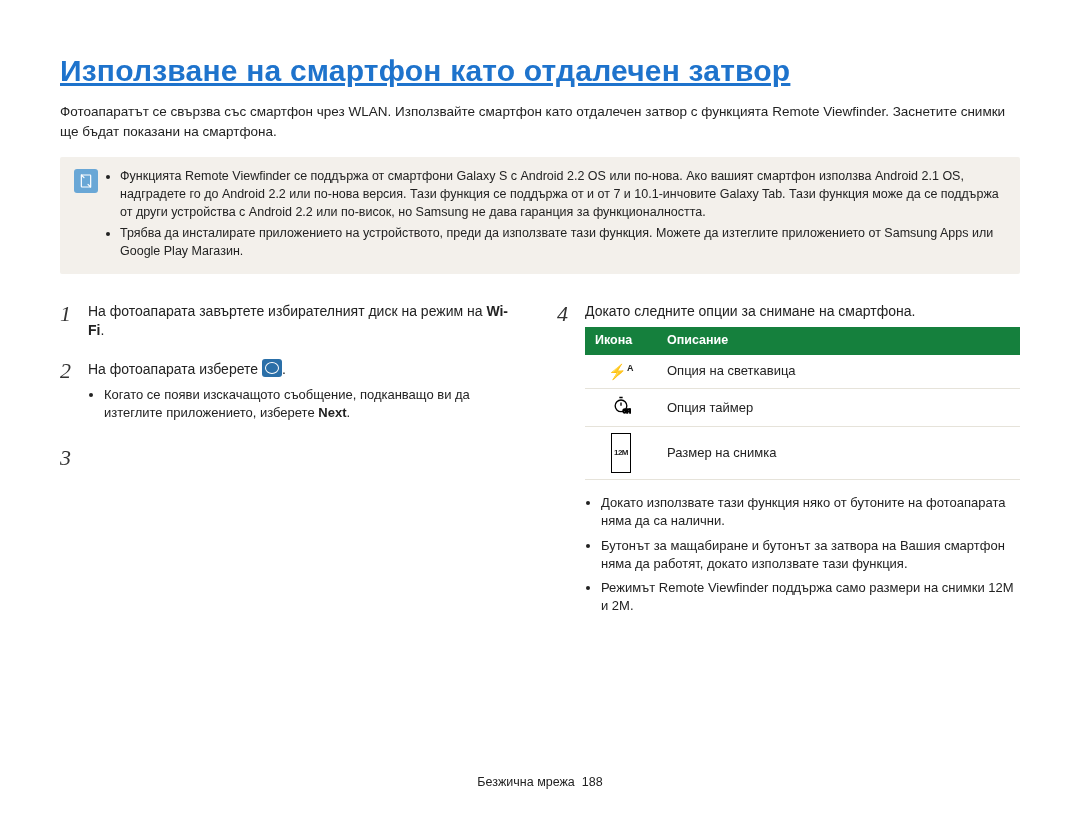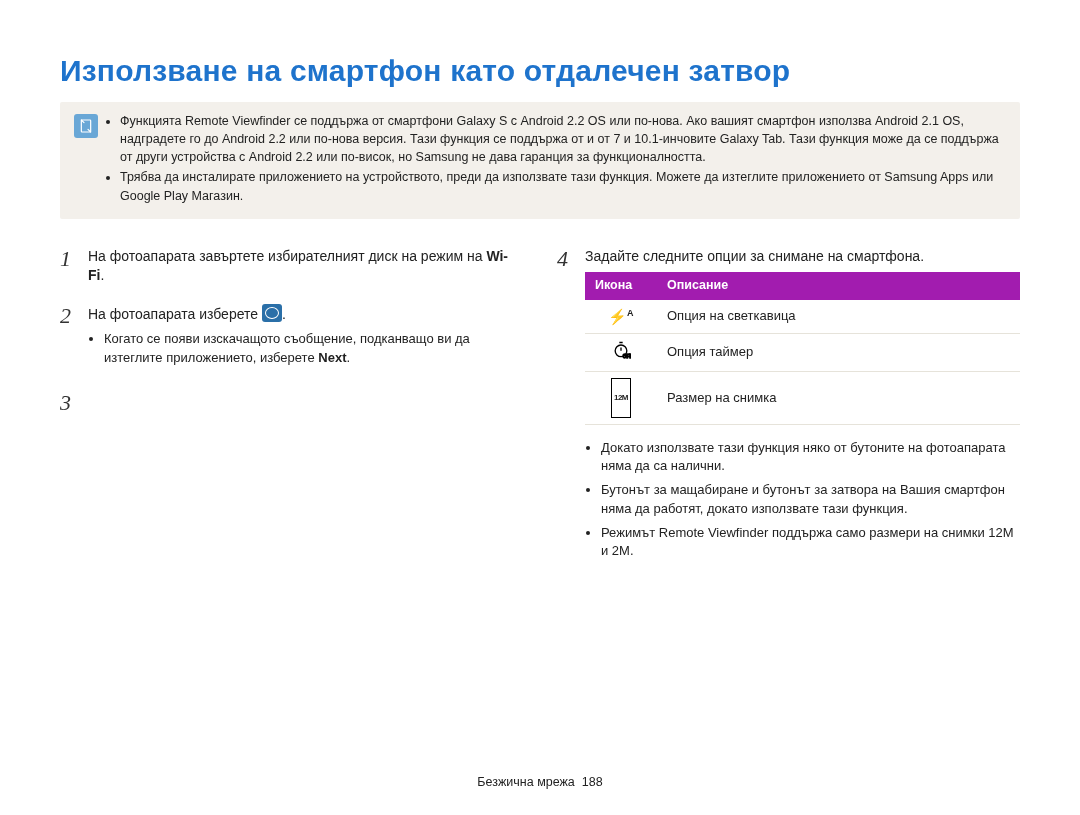--- a/index.html
+++ b/index.html
@@ -1,50 +1,51 @@
 <!DOCTYPE html>
 <html><head>
 <meta charset="utf-8">
 <style>
   * { box-sizing: border-box; margin: 0; padding: 0; }
   html, body { width: 1080px; height: 815px; background: #ffffff; font-family: Arial, Helvetica, sans-serif; color: #222; }
   .page { padding: 54px 60px 0 60px; position: relative; height: 100%; }
-  h1 { color: #1e73cc; font-size: 30px; font-weight: 600; margin-bottom: 14px; letter-spacing: 0.2px; }
+  h1 { color: #1e73cc; font-size: 30px; font-weight: 600; margin-bottom: 14px; letter-spacing: 0.2px; text-decoration: underline; }
   .intro { font-size: 13.5px; line-height: 1.45; margin-bottom: 16px; }
   .note-box { background: #f3f0eb; border-radius: 2px; padding: 10px 14px 12px 14px; display: flex; gap: 6px; margin-bottom: 28px; }
   .note-icon { flex: 0 0 24px; height: 24px; background: #69a7d6; border-radius: 3px; display: flex; align-items: center; justify-content: center; color: #fff; font-size: 13px; margin-top: 2px; }
   .note-icon svg { width: 16px; height: 16px; display: block; }
   .note-list { list-style: disc; padding-left: 16px; font-size: 12.5px; line-height: 1.45; }
   .note-list li { margin-bottom: 2px; }
   .columns { display: flex; gap: 34px; }
   .col { flex: 1; }
   .step { display: flex; gap: 10px; margin-bottom: 18px; }
   .step-num { font-family: Georgia, 'Times New Roman', serif; font-style: italic; font-size: 22px; color: #333; flex: 0 0 18px; line-height: 1.1; }
   .step-body { font-size: 14px; line-height: 1.4; }
   .step-body .bold { font-weight: 700; }
   .sub-list { list-style: disc; padding-left: 16px; font-size: 13px; line-height: 1.4; margin-top: 6px; }
   .sub-list li { margin-bottom: 6px; }
   .inline-icon { display: inline-block; width: 20px; height: 18px; background: #2a6fa8; border-radius: 3px; vertical-align: -3px; position: relative; }
   .inline-icon::after { content:""; position:absolute; inset:3px; border:1px solid #fff; border-radius:50%; }
   .tbl { width: 100%; border-collapse: collapse; font-size: 13px; margin: 6px 0 14px 0; }
-  .tbl thead th { background: #a21caf; color: #fff; font-weight: 600; text-align: left; padding: 5px 10px; font-size: 12.5px; }
+  .tbl thead th { background: #15803d; color: #fff; font-weight: 600; text-align: left; padding: 5px 10px; font-size: 12.5px; }
   .tbl thead th:first-child { width: 72px; }
   .tbl tbody td { border-bottom: 1px solid #e6e3da; padding: 6px 10px; vertical-align: middle; }
   .tbl tbody td:first-child { text-align: center; }
   .ico-flash { font-weight: 700; font-size: 15px; }
   .ico-timer { display:inline-block; width:20px; height:20px; position:relative; }
   .ico-timer svg { width:20px; height:20px; display:block; }
   .ico-box { display:inline-block; border:1px solid #000; font-size:8px; font-weight:700; padding:15px 2px; line-height:1; letter-spacing:-0.5px; vertical-align: 1px; }
   .footer { position:absolute; bottom: 26px; left:0; right:0; text-align:center; font-size: 12.5px; }
 </style>
 </head>
 <body>
 
 <div class="page">
   <h1>Използване на смартфон като отдалечен затвор</h1>
+  <p class="intro">Фотоапаратът се свързва със смартфон чрез WLAN. Използвайте смартфон като отдалечен затвор с функцията Remote Viewfinder. Заснетите снимки ще бъдат показани на смартфона.</p>
 
   <div class="note-box">
     <div class="note-icon">
       <svg viewBox="0 0 24 24" fill="none" stroke="#fff" stroke-width="1.8">
           <rect x="5" y="3" width="14" height="18" rx="1"></rect>
           <path d="M5 3l4 4M19 21l-4-4" stroke-linecap="round"></path>
         </svg>
     </div>
     <ul class="note-list">
       <li>Функцията Remote Viewfinder се поддържа от смартфони Galaxy S с Android 2.2 OS или по-нова. Ако вашият смартфон използва Android 2.1 OS, надградете го до Android 2.2 или по-нова версия. Тази функция се поддържа от и от 7 и 10.1-инчовите Galaxy Tab. Тази функция може да се поддържа от други устройства с Android 2.2 или по-висок, но Samsung не дава гаранция за функционалността.</li>
@@ -78,21 +79,21 @@
         </div>
       </div>
 
     </div>
 
     <div class="col">
 
       <div class="step">
         <div class="step-num">4</div>
         <div class="step-body">
-          <span>Задайте следните опции за снимане на смартфона.</span>
+          <span>Докато следните опции за снимане на смартфона.</span>
 
           <table class="tbl">
             <thead>
               <tr>
                 <th>Икона</th>
                 <th>Описание</th>
               </tr>
             </thead>
             <tbody>
               <tr>

